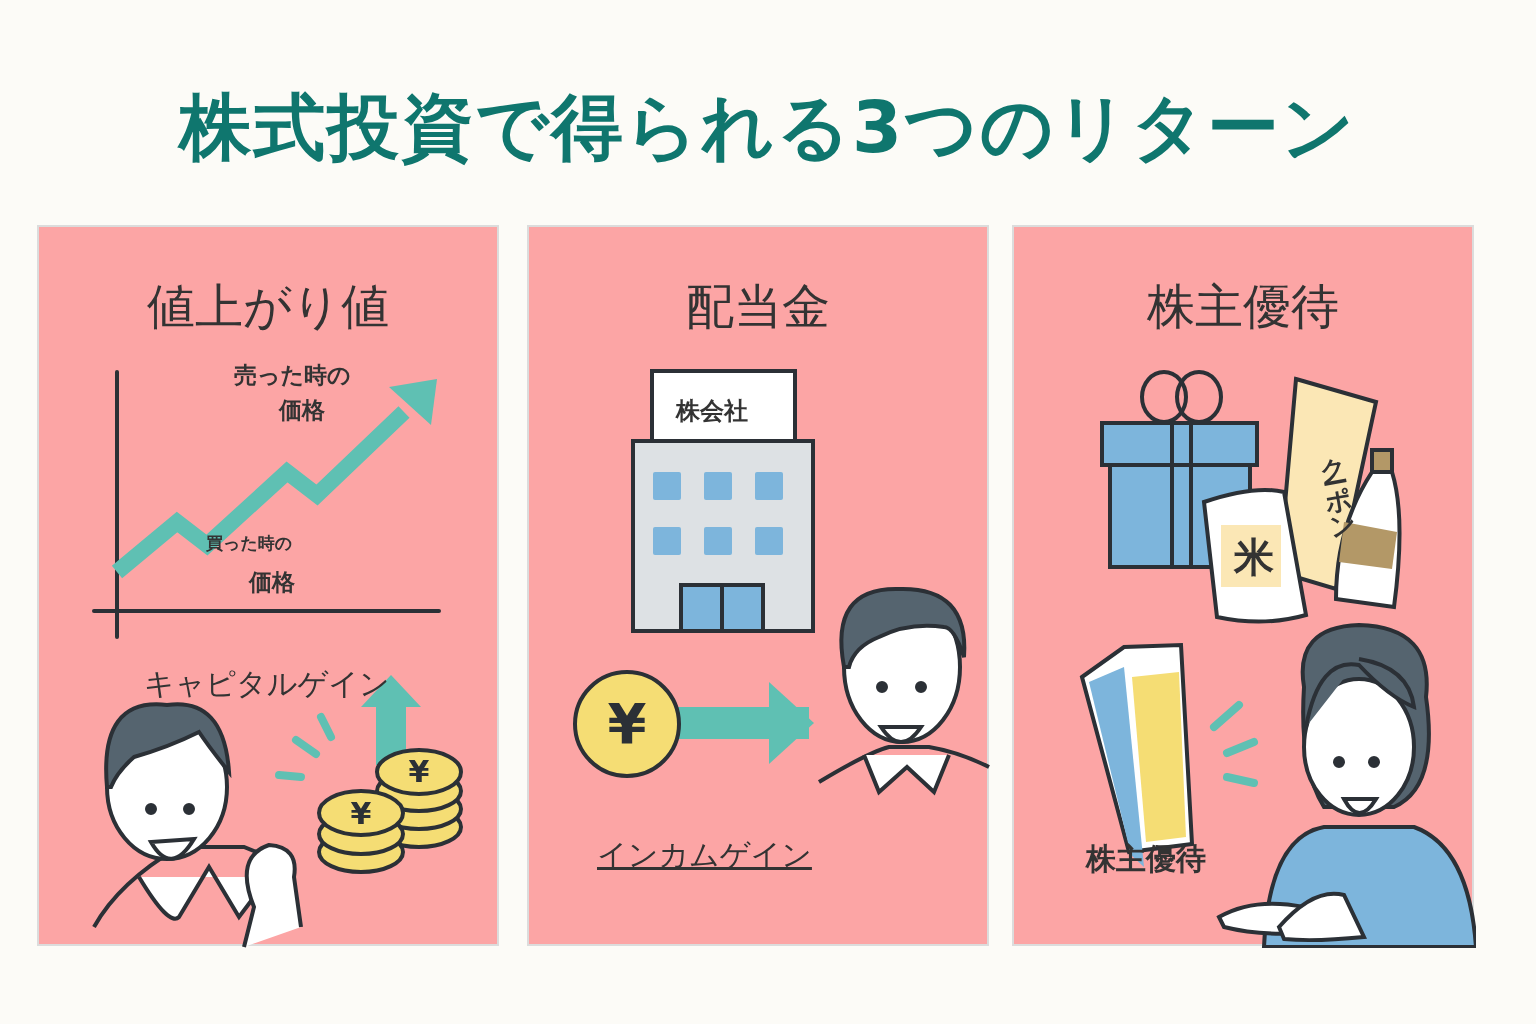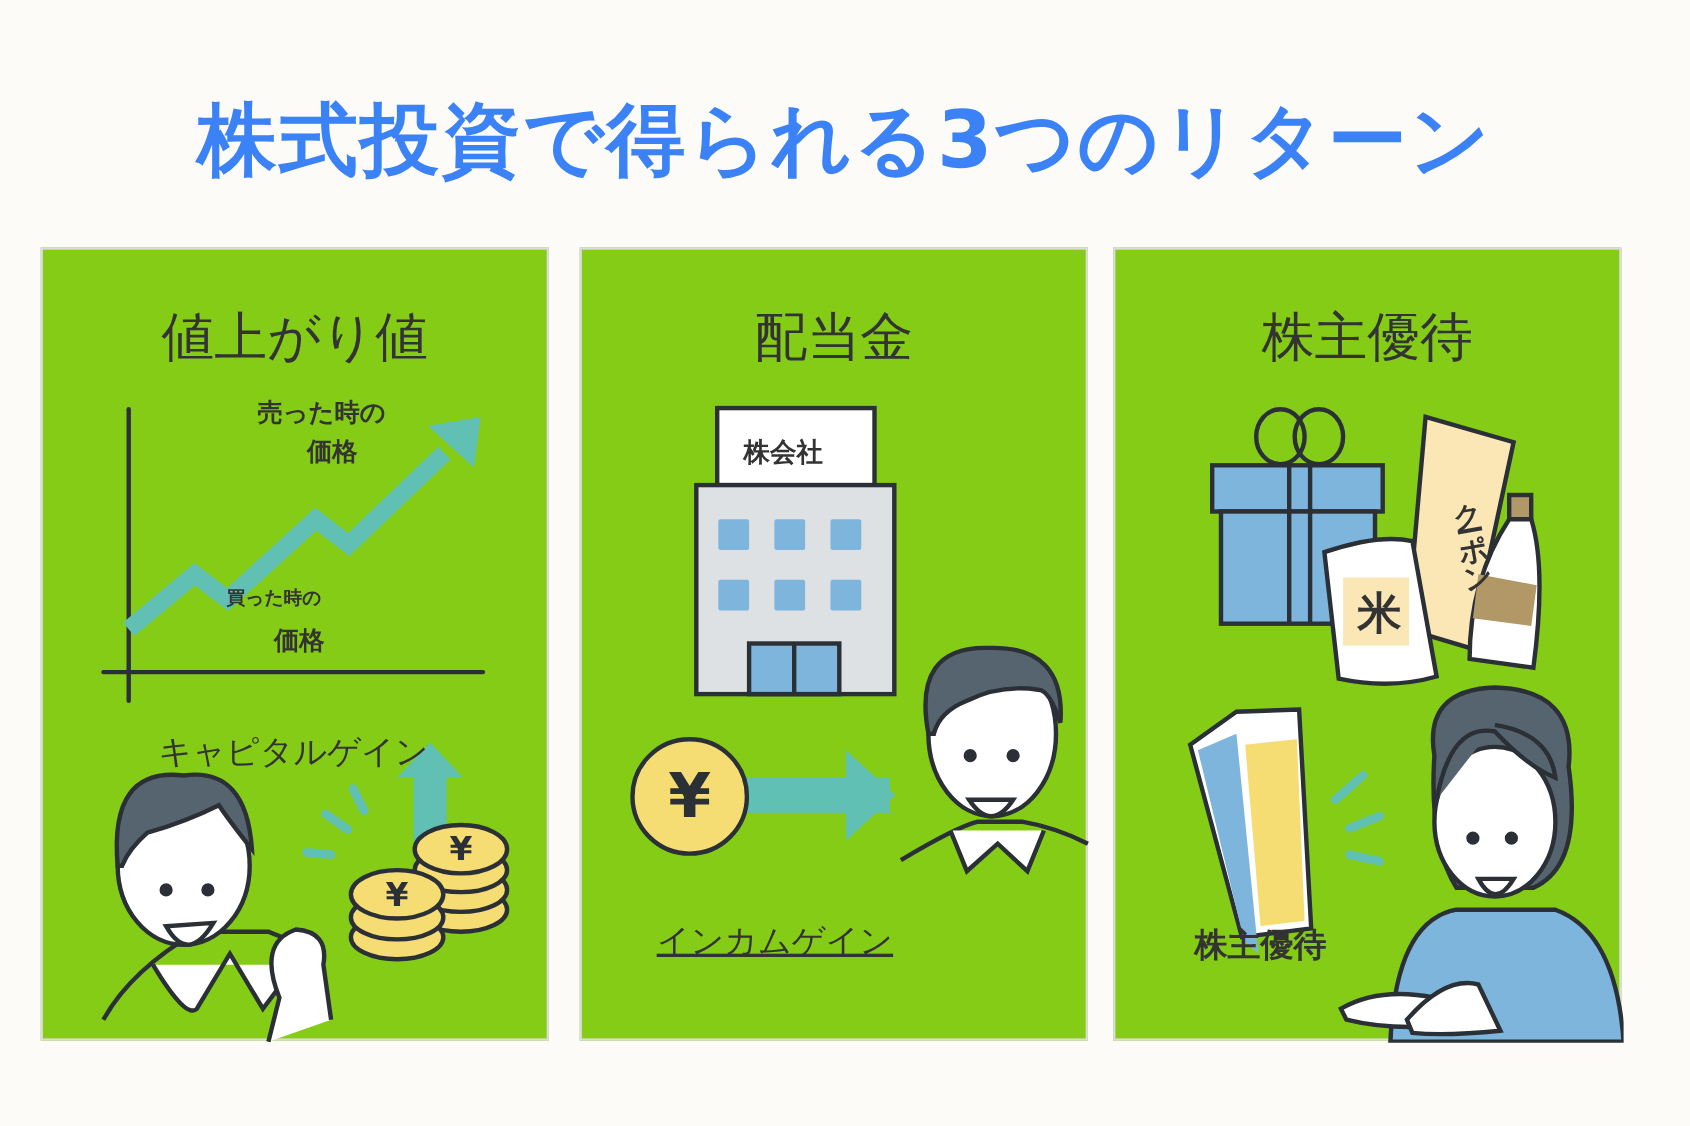--- a/index.html
+++ b/index.html
@@ -1,18 +1,18 @@
 <!DOCTYPE html>
 <html><head>
 <meta charset="utf-8">
 <style>
   html,body{margin:0;padding:0;}
   body{width:1536px;height:1024px;background:#fcfbf7;position:relative;overflow:hidden;font-family:"DejaVu Sans",sans-serif;color:#333;}
-  .title{position:absolute;left:0;top:80px;width:1536px;text-align:center;font-size:72px;font-weight:bold;color:#3b82f6;letter-spacing:2px;}
-  .panel{position:absolute;top:225px;width:462px;height:721px;background:#84cc16;border:2px solid #dcdcdc;box-sizing:border-box;}
+  .title{position:absolute;left:0;top:80px;width:1536px;text-align:center;font-size:72px;font-weight:bold;color:#0f766e;letter-spacing:2px;}
+  .panel{position:absolute;top:225px;width:462px;height:721px;background:#fca5a5;border:2px solid #dcdcdc;box-sizing:border-box;}
   .p1{left:37px;} .p2{left:527px;} .p3{left:1012px;}
   .ptitle{position:absolute;top:48px;left:0;width:100%;text-align:center;font-size:48px;color:#333;}
   .lbl{position:absolute;font-weight:bold;color:#333;}
   svg{position:absolute;left:0;top:0;}
 </style>
 </head>
 <body>
 
 <div class="title">株式投資で得られる3つのリターン</div>
 

